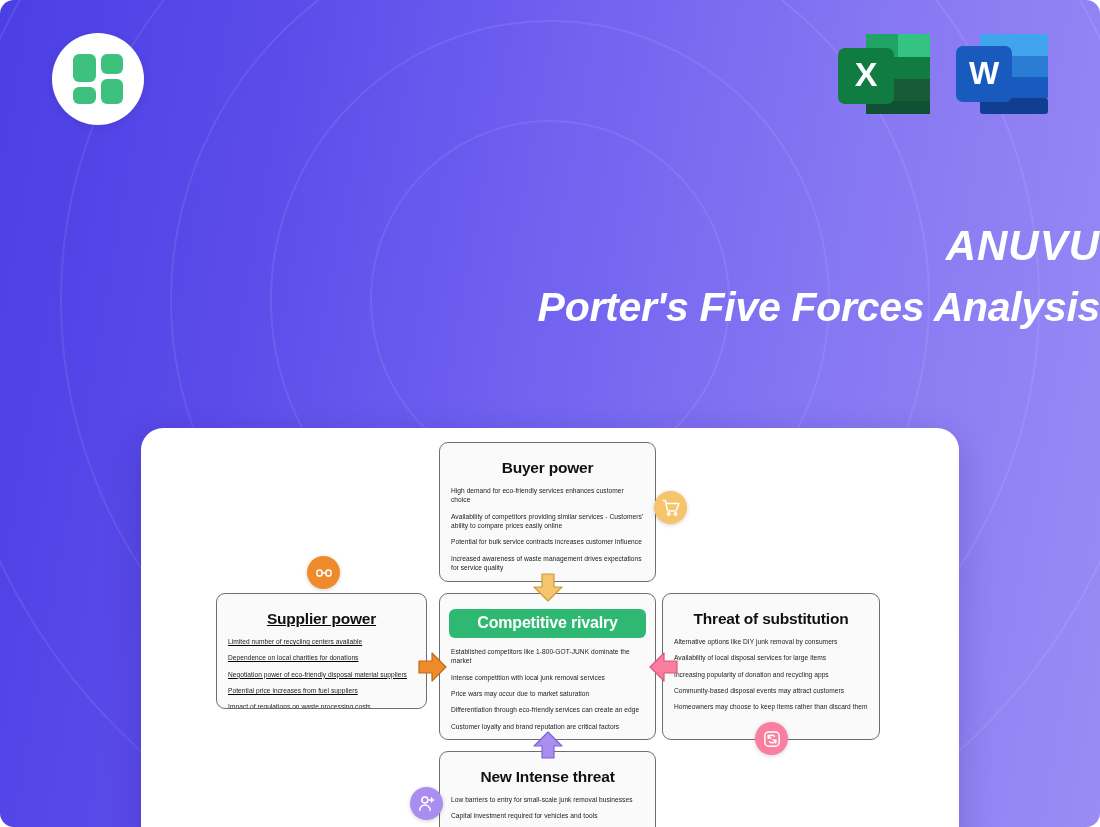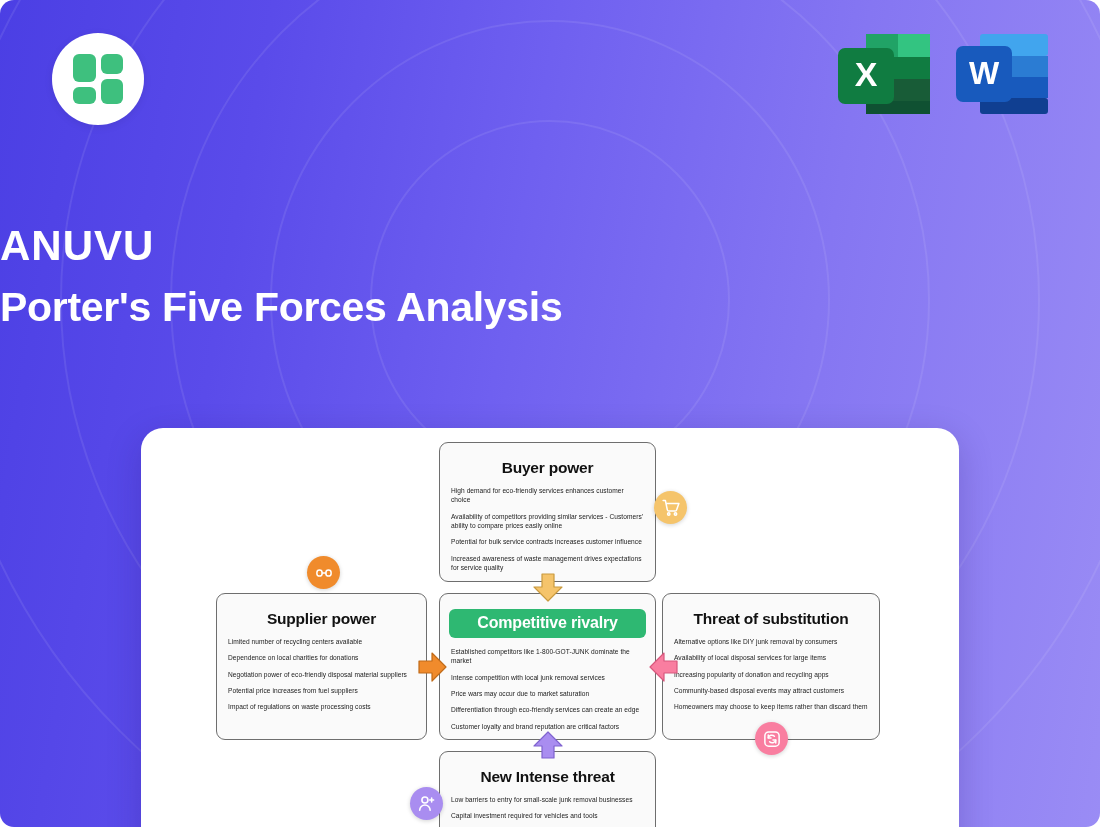--- a/index.html
+++ b/index.html
@@ -62,22 +62,23 @@
     display: flex;
     align-items: flex-start;
     gap: 18px;
   }
   .app-icon { position: relative; width: 100px; height: 88px; }
 
   
   .titles {
     position: absolute;
     left: 0; right: 0; top: 222px;
-    text-align: left;
+    text-align: right;
     color: #ffffff;
+    font-style: italic;
   }
   .brand-name {
     font-size: 42px;
     font-weight: 700;
     letter-spacing: 1px;
     line-height: 1.15;
   }
   .doc-title {
     font-size: 41px;
     font-weight: 700;
@@ -131,21 +132,21 @@
     font-size: 6.6px;
     line-height: 1.42;
     color: #1a1a1a;
     margin-bottom: 7px;
     letter-spacing: 0.05px;
   }
   .bullets li:last-child { margin-bottom: 0; }
 
   
   .card-buyer       { left: 298px; top: 14px;  width: 217px; height: 140px; }
-  .card-supplier    { left: 75px;  top: 165px; width: 211px; height: 147px; }
+  .card-supplier    { left: 75px;  top: 165px; width: 211px; height: 116px; text-decoration: underline; }
   .card-rivalry     { left: 298px; top: 165px; width: 217px; height: 147px; }
   .card-substitute  { left: 521px; top: 165px; width: 218px; height: 147px; }
   .card-entrants    { left: 298px; top: 323px; width: 217px; height: 135px; }
 
   
   .line { position: absolute; background: #8a8a8a; }
 
   
   .arrow { position: absolute; width: 0; height: 0; }
   .arrow svg { display: block; overflow: visible; }

